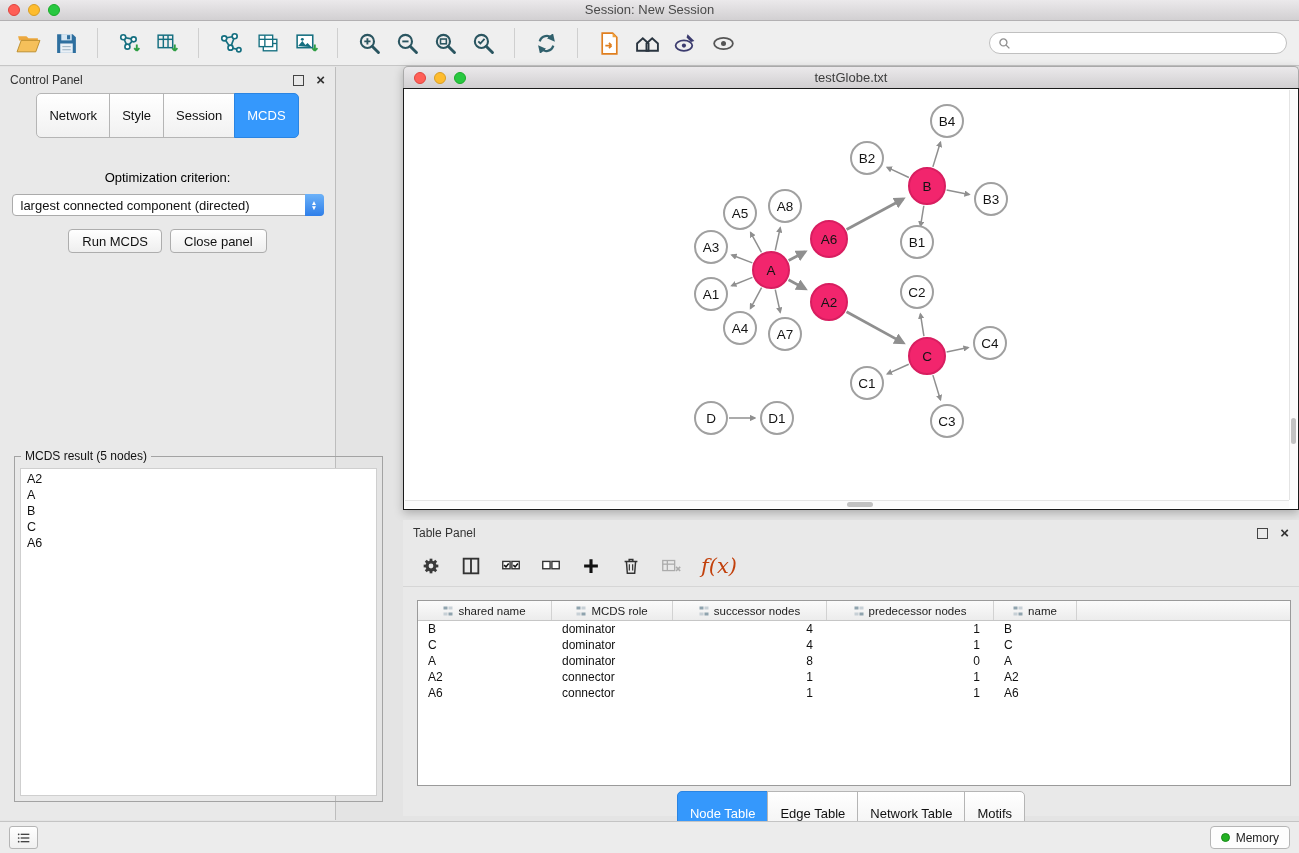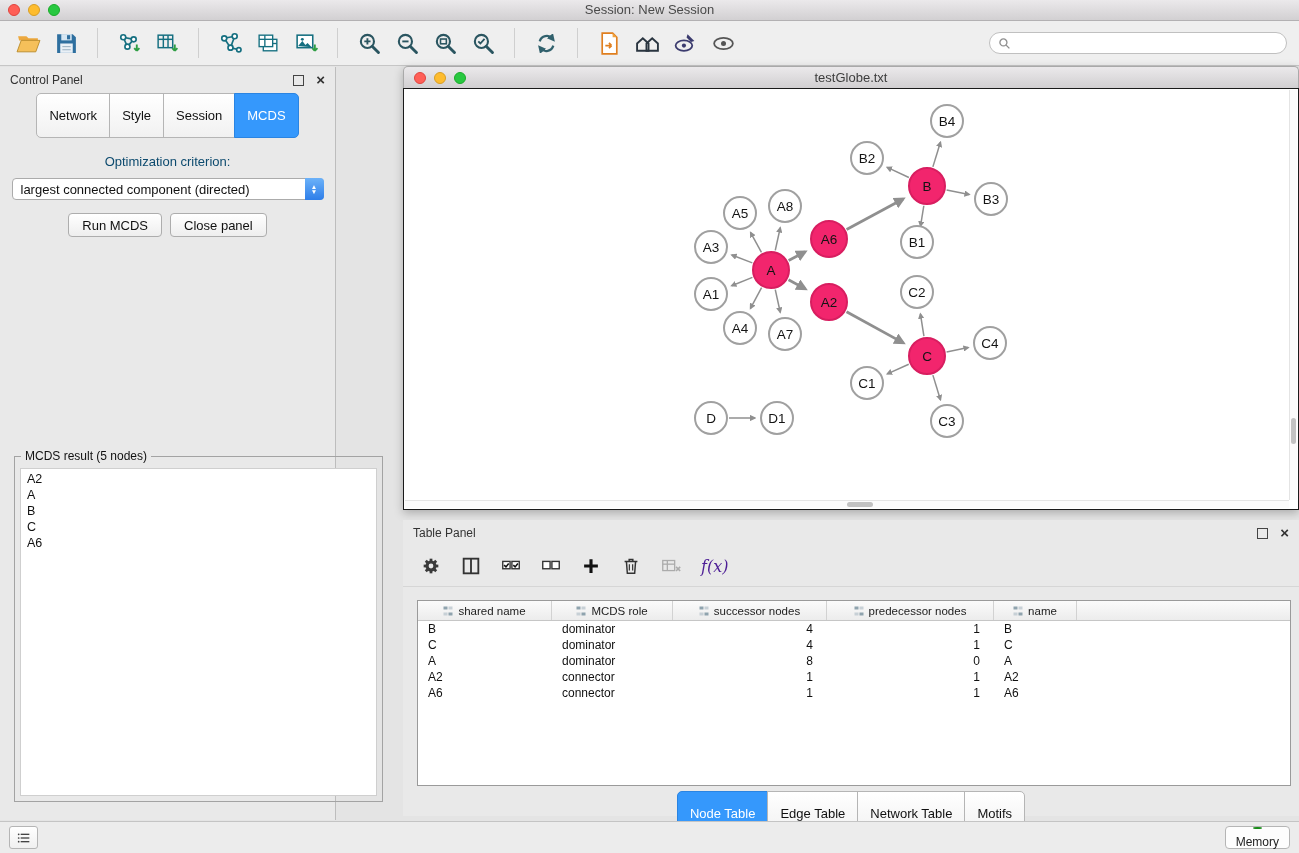--- a/index.html
+++ b/index.html
@@ -32,21 +32,21 @@
   .panel-head{height:26px;display:flex;align-items:center;padding:0 10px;font-size:12px;color:#333;}
   .panel-head .spacer{margin-left:auto;display:flex;align-items:center;gap:12px;}
   .float-glyph{width:9px;height:9px;border:1.5px solid #444;display:inline-block;}
   .close-glyph{font-size:15px;font-weight:bold;color:#333;line-height:10px;}
   .seg-tabs{display:flex;justify-content:center;}
   .seg-tab{padding:14px 12px;font-size:13px;background:linear-gradient(#ffffff,#f1f1f1);
     border:1px solid #b5b5b5;margin-left:-1px;color:#111;cursor:default;}
   .seg-tab:first-child{border-radius:5px 0 0 5px;margin-left:0;}
   .seg-tab:last-child{border-radius:0 5px 5px 0;}
   .seg-tab.active{background:#3598fc;border-color:#2a84e2;color:#fff;}
-  .opt-label{text-align:center;margin-top:16px;font-size:13px;color:#0c4a6e;}
+  .opt-label{text-align:center;margin-top:32px;font-size:13px;color:#000000;}
   .dropdown{position:relative;margin:9px auto 0;width:312px;height:22px;background:#fff;
     border:1px solid #ababab;border-radius:4px;font-size:13px;line-height:21px;padding-left:8px;box-sizing:border-box;color:#111;}
   .stepper{position:absolute;right:-1px;top:-1px;width:19px;height:22px;border-radius:0 4px 4px 0;
     background:linear-gradient(#6cb2f9,#2e7ee9);display:flex;flex-direction:column;align-items:center;justify-content:center;color:#fff;font-size:6.5px;line-height:5.5px;}
   .btn-row{display:flex;justify-content:center;gap:8px;margin-top:13px;}
   .push-btn{height:22px;padding:0 13px;font-size:13px;color:#111;background:linear-gradient(#ffffff,#eeeeee);
     border:1px solid #adadad;border-radius:4px;display:flex;align-items:center;cursor:default;}
   .fieldset{position:absolute;left:14px;top:389px;width:369px;height:346px;border:1px solid #a3a3a3;box-sizing:border-box;}
   .legend{position:absolute;top:-8px;left:6px;background:#e9e9e9;padding:0 4px;font-size:12px;color:#111;}
   .result-list{position:absolute;left:5px;right:5px;top:11px;bottom:5px;background:#fff;border:1px solid #cfcfcf;
@@ -66,37 +66,37 @@
     font-size:13.5px;color:#141414;pointer-events:auto;cursor:default;}
   .vtrack{position:absolute;right:1px;top:1px;bottom:9px;width:7px;background:#fbfbfb;border-left:1px solid #e4e4e4;z-index:3;}
   .vthumb{position:absolute;left:1px;width:5px;height:26px;top:80%;background:#c2c2c2;border-radius:3px;}
   .htrack{position:absolute;left:1px;right:9px;bottom:1px;height:7px;background:#fbfbfb;border-top:1px solid #e4e4e4;z-index:3;}
   .hthumb{position:absolute;top:1px;height:5px;width:26px;left:50%;background:#c2c2c2;border-radius:3px;}
   
   .table-panel{position:absolute;left:403px;top:520px;width:896px;height:296px;background:#e9e9e9;}
   .tp-toolbar{height:40px;display:flex;align-items:center;gap:12px;padding-left:14px;border-bottom:1px solid #d6d6d6;}
   .tp-tool{width:28px;height:28px;display:flex;align-items:center;justify-content:center;cursor:default;}
   .tp-tool svg{width:22px;height:22px;}
-  .fx-btn{font-family:"DejaVu Serif",serif;font-style:italic;color:#4c1d95;font-size:16px;width:auto;padding:0 4px;}
+  .fx-btn{font-family:"DejaVu Serif",serif;font-style:italic;color:#c2410c;font-size:21px;width:auto;padding:0 4px;}
   .table-wrap{position:absolute;left:14px;top:80px;width:874px;height:186px;background:#fff;border:1px solid #9a9a9a;box-sizing:border-box;overflow:hidden;}
   .thead{display:flex;height:19px;background:linear-gradient(#fbfbfb,#ececec);border-bottom:1px solid #c6c6c6;}
   .th{display:flex;align-items:center;justify-content:center;gap:5px;font-size:11.5px;color:#222;
     border-right:1px solid #d2d2d2;box-sizing:border-box;cursor:default;}
   .th.fill{flex:1;border-right:none;}
   .tr{display:flex;height:16px;align-items:center;}
   .td{font-size:12px;color:#111;box-sizing:border-box;padding-left:10px;white-space:nowrap;overflow:hidden;}
   .td.num{text-align:right;padding-left:0;padding-right:14px;}
   .tp-tabs{position:absolute;left:0;right:0;top:271px;display:flex;justify-content:center;}
   
   .statusbar{position:absolute;left:0;top:821px;width:1299px;height:32px;background:#ececec;border-top:1px solid #c4c4c4;
     display:flex;align-items:center;padding:0 9px;box-sizing:border-box;}
   .list-btn{width:27px;height:21px;border:1px solid #b5b5b5;border-radius:3px;background:linear-gradient(#ffffff,#f0f0f0);
     display:flex;align-items:center;justify-content:center;}
   .memory-btn{margin-left:auto;height:21px;display:flex;align-items:center;gap:6px;padding:0 10px;
-    border:1px solid #b5b5b5;border-radius:4px;background:#fdfdfd;font-size:12px;color:#222;flex-direction:column;}
+    border:1px solid #b5b5b5;border-radius:4px;background:#fdfdfd;font-size:12px;color:#222;}
   .mem-dot{width:9px;height:9px;border-radius:50%;background:#23b123;border:1px solid #188a18;box-sizing:border-box;}
 </style>
 </head>
 <body>
 
 <div class="titlebar">
   <div class="lights">
     <span class="light red"></span>
     <span class="light yellow"></span>
     <span class="light green"></span>

